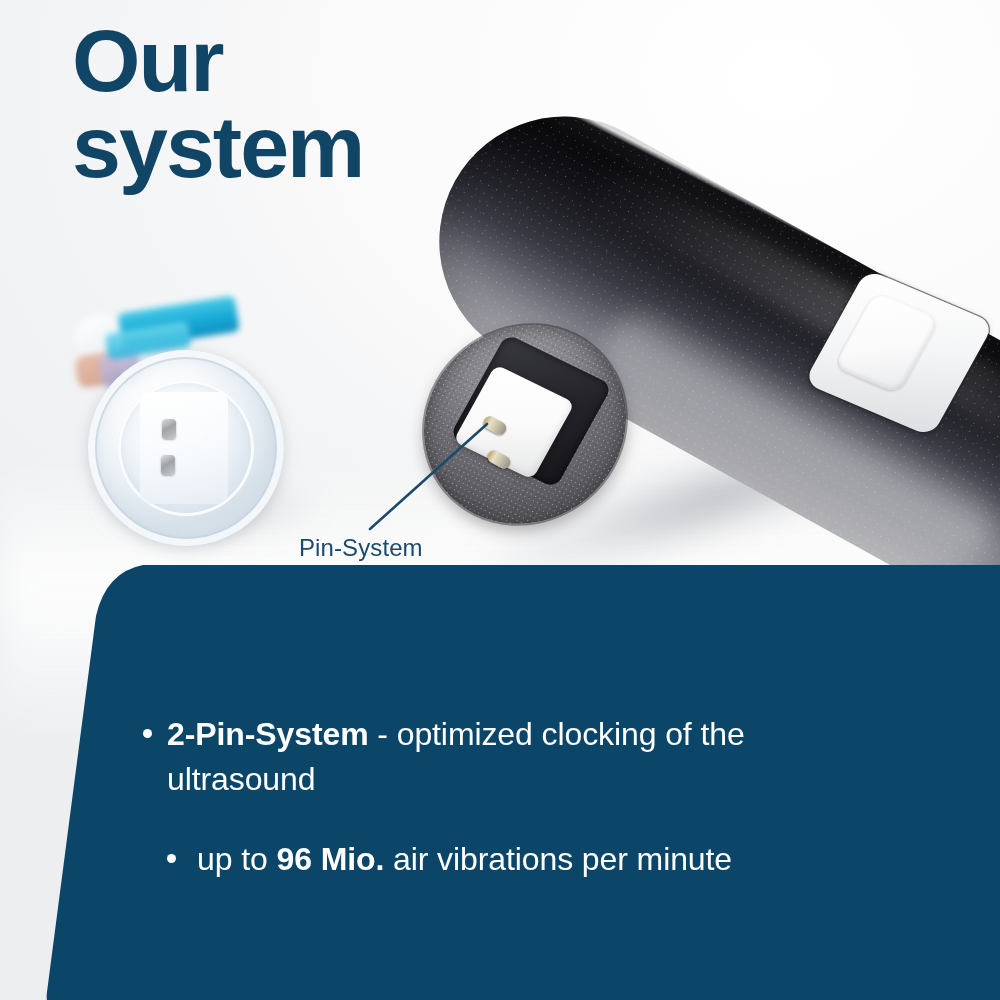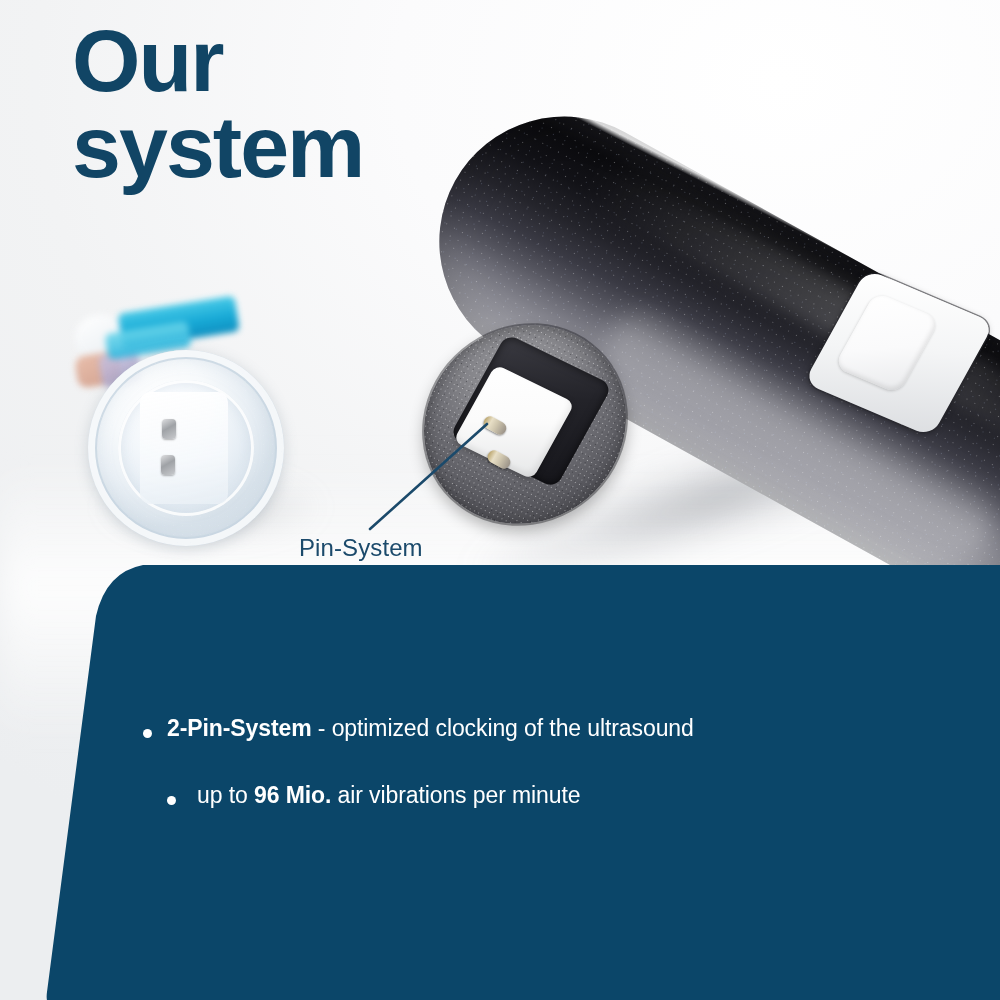--- a/index.html
+++ b/index.html
@@ -310,21 +310,21 @@
     position: absolute;
     left: 0; top: 560px;
     width: 1000px; height: 445px;
   }
   .panel-text {
     position: absolute;
     left: 143px;
     top: 712px;
     width: 660px;
     color: #ffffff;
-    font-size: 23px;
+    font-size: 32px;
     line-height: 1.42;
     letter-spacing: -0.1px;
   }
   .bullet-row {
     display: flex;
     align-items: flex-start;
   }
   .bullet-row + .bullet-row { margin-top: 34px; }
   .bullet-row.indent { margin-left: 24px; gap: 6px; }
   .dot {

